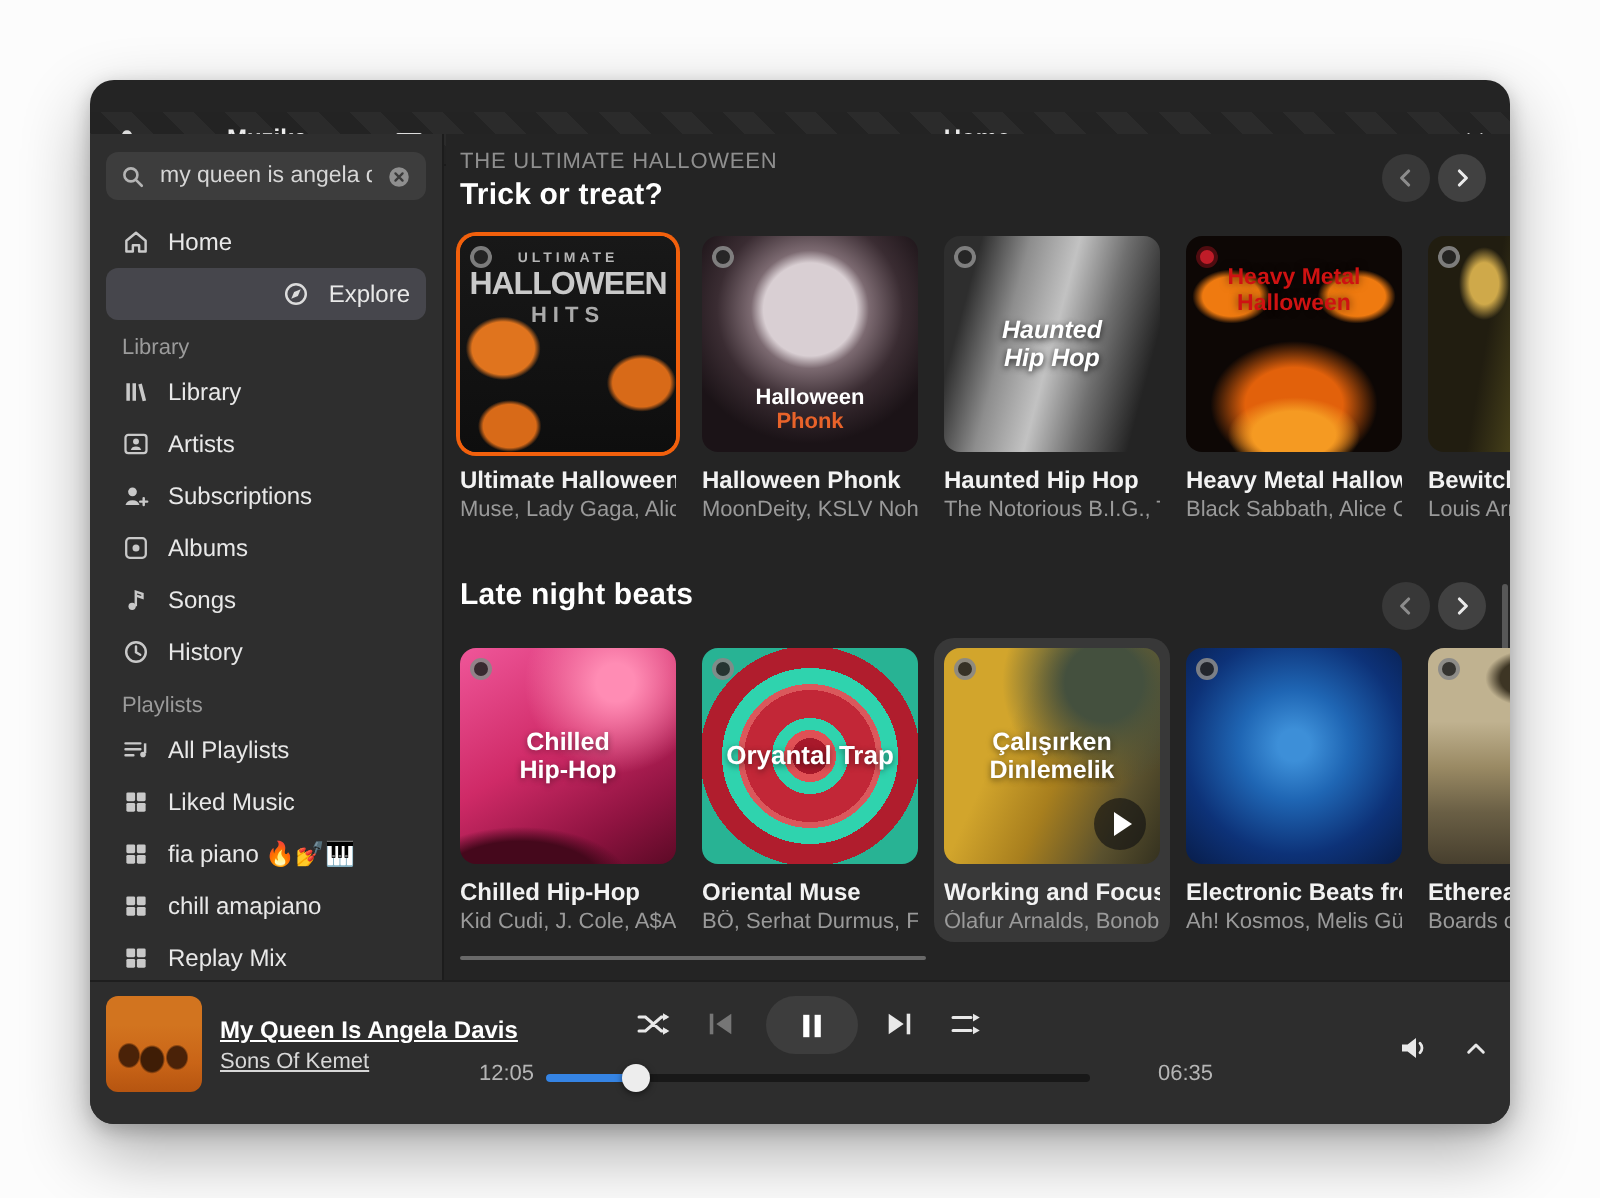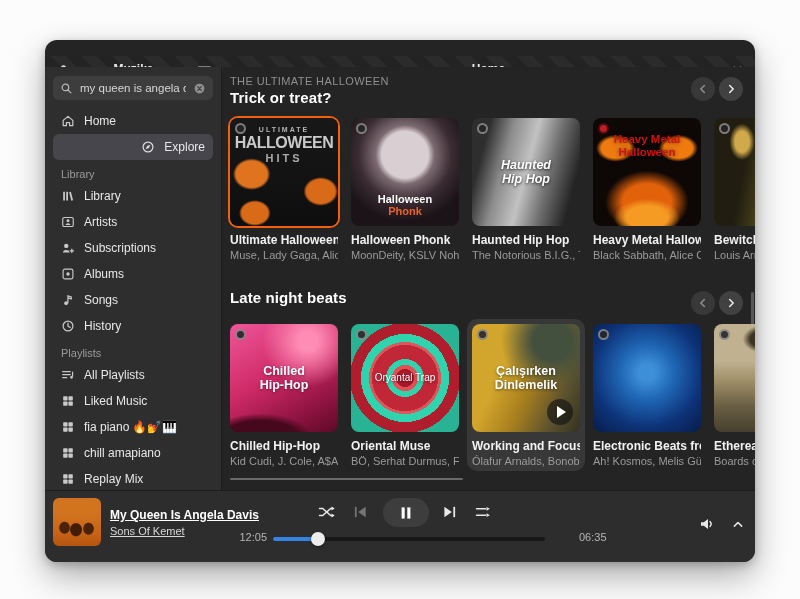--- a/index.html
+++ b/index.html
@@ -52,21 +52,21 @@
   .art-phonk .a2{font-size:11px;font-weight:700;color:#e8632a;}
   .art-haunted{background:linear-gradient(105deg,#2e2e2e 0 14%,#8d8d8d 32%,#c2c2c2 50%,#6f6f6f 68%,#242424 88%),#555;font-style:italic;}
   .art-haunted .a1,.art-haunted .a2{font-size:12.5px;font-weight:800;color:#fff;text-shadow:0 1px 3px rgba(0,0,0,.8);}
   .art-metal{background:radial-gradient(ellipse 46px 26px at 50% 92%,#f59a22 0 45%,rgba(230,110,10,0) 72%),radial-gradient(ellipse 58px 44px at 50% 78%,#e2610b 0 42%,transparent 72%),radial-gradient(ellipse 26px 18px at 21% 28%,#ef7a10 0 55%,transparent 75%),radial-gradient(ellipse 26px 18px at 79% 28%,#ef7a10 0 55%,transparent 75%),#0d0705;}
   .art-metal .atxt{justify-content:flex-start;padding-top:15px;}
   .art-metal .a1,.art-metal .a2{font-size:11.5px;font-weight:800;color:#cf1212;text-shadow:0 0 4px rgba(0,0,0,.6);}
   .art-bewitch{background:radial-gradient(ellipse 18px 26px at 26% 22%,#cfa94a 0 40%,transparent 70%),linear-gradient(100deg,#211d10 0 30%,#554e1e 55%,#6e6426 78%,#2a2413);}
   .art-chilled{background:radial-gradient(ellipse 80px 40px at 28% 108%,#45081c 0 50%,transparent 68%),radial-gradient(circle at 72% 16%,#ff8cb4 0 8%,transparent 38%),linear-gradient(150deg,#ef5699 0,#cf2a67 45%,#8e1340 78%,#5c0a26);}
   .art-chilled .a1,.art-chilled .a2{font-size:12.5px;font-weight:700;color:#fff;text-shadow:0 1px 3px rgba(0,0,0,.4);}
   .art-oriental{background:radial-gradient(circle at 50% 50%,#a8192b 0 9px,#e05055 9px 13px,#2fd3ae 13px 19px,#c22737 19px 33px,#da585c 33px 36px,#2fd3ae 36px 44px,#b01d2d 44px 55px,#28b394 55px 100%);}
-  .art-oriental .a1{font-size:10px;font-weight:400;color:#fff;text-shadow:0 1px 3px rgba(0,0,0,.5);}
+  .art-oriental .a1{font-size:13px;font-weight:700;color:#fff;text-shadow:0 1px 3px rgba(0,0,0,.5);}
   .art-working{background:radial-gradient(circle at 74% 16%,#44503e 0 16%,transparent 42%),linear-gradient(115deg,#d2a52c 0 32%,#a87f1e 55%,#5a512e 80%,#34311f);}
   .art-working .a1,.art-working .a2{font-size:12.5px;font-weight:700;color:#fff;text-shadow:0 1px 3px rgba(0,0,0,.5);}
   .art-electronic{background:radial-gradient(circle at 50% 45%,#3d8fd8 0 10%,#1f66b4 34%,#0d3278 68%,#081d4a);}
   .art-ethereal{background:radial-gradient(ellipse 30px 20px at 46% 14%,#3d3524 0 45%,transparent 70%),linear-gradient(#c0b290 0 34%,#9a8a64 55%,#6a5f45 76%,#473f2e);}
   .pov{position:absolute;right:7px;bottom:7px;width:26px;height:26px;border-radius:50%;background:rgba(18,18,18,.65);display:flex;align-items:center;justify-content:center;}
   .pov i{display:block;width:0;height:0;border-left:9px solid #fff;border-top:6px solid transparent;border-bottom:6px solid transparent;margin-left:3px;}
   .hline{height:2px;width:233px;background:#696969;border-radius:1px;margin-top:11px;}
   .vscroll{position:absolute;top:225px;right:1px;width:3px;height:55px;background:#575757;border-radius:2px;}
   
   .player{position:absolute;left:0;right:0;bottom:0;height:72px;background:#2d2d2d;border-top:1px solid #1e1e1e;}

